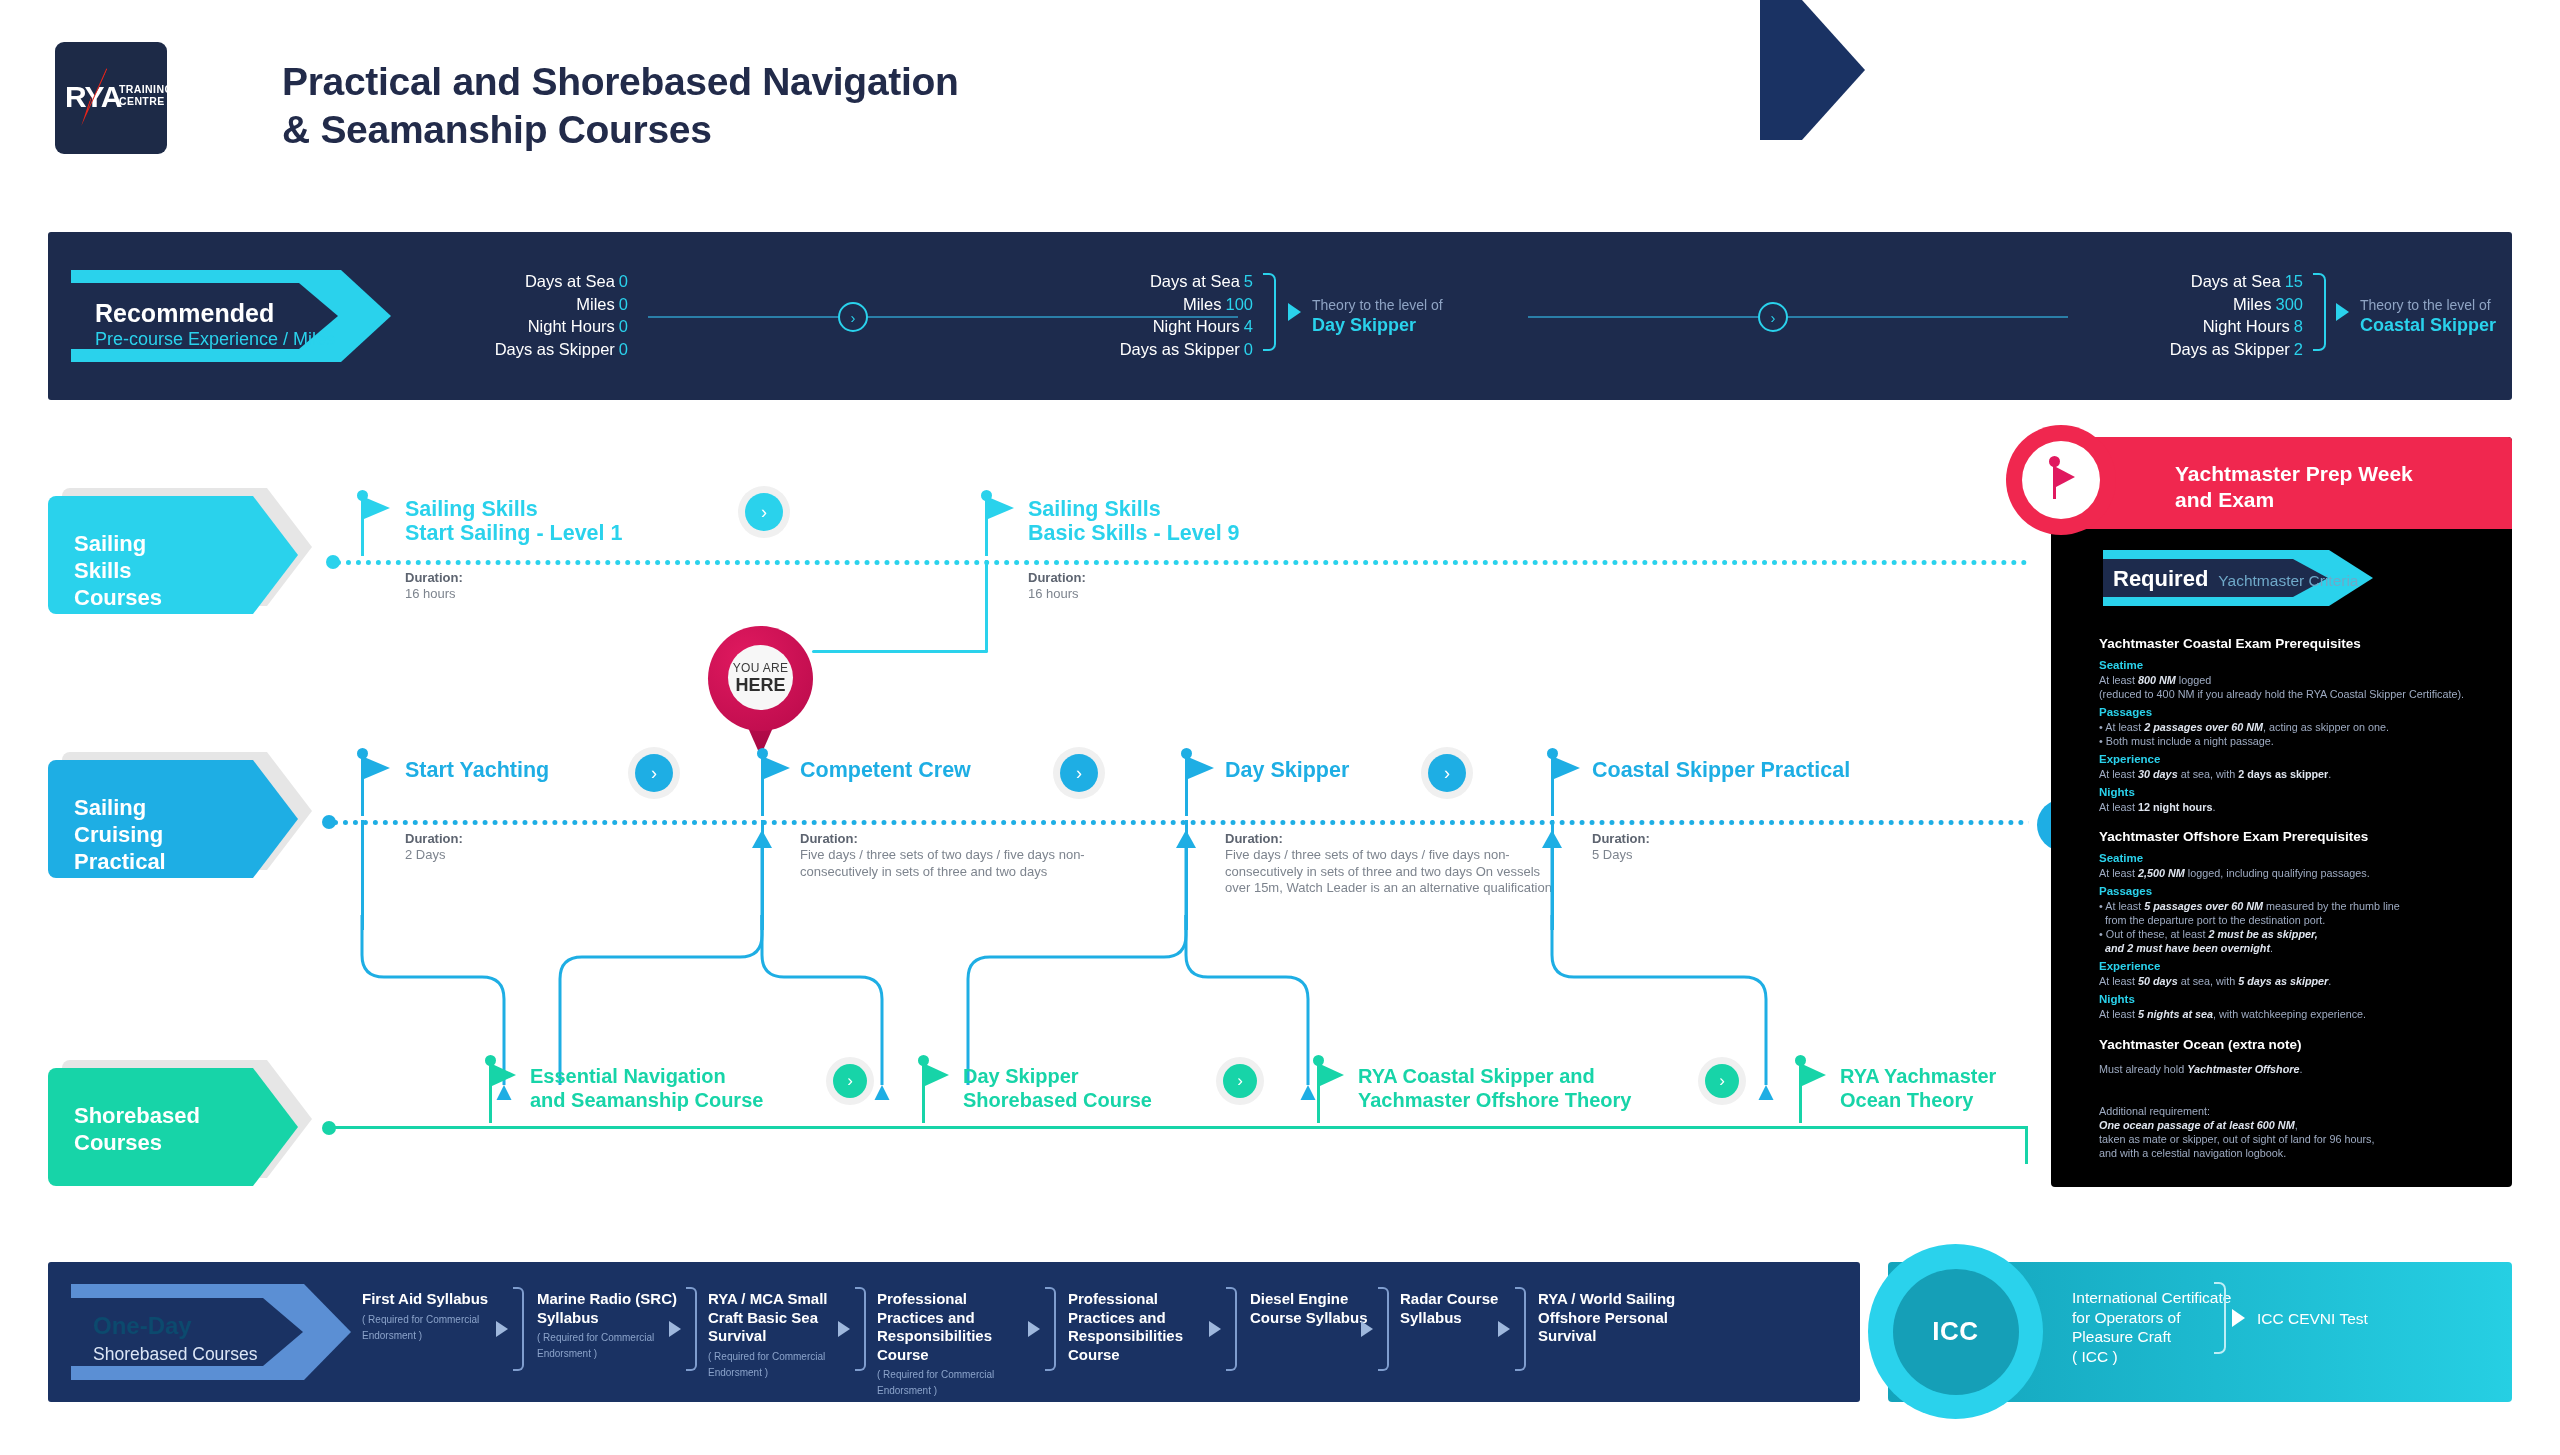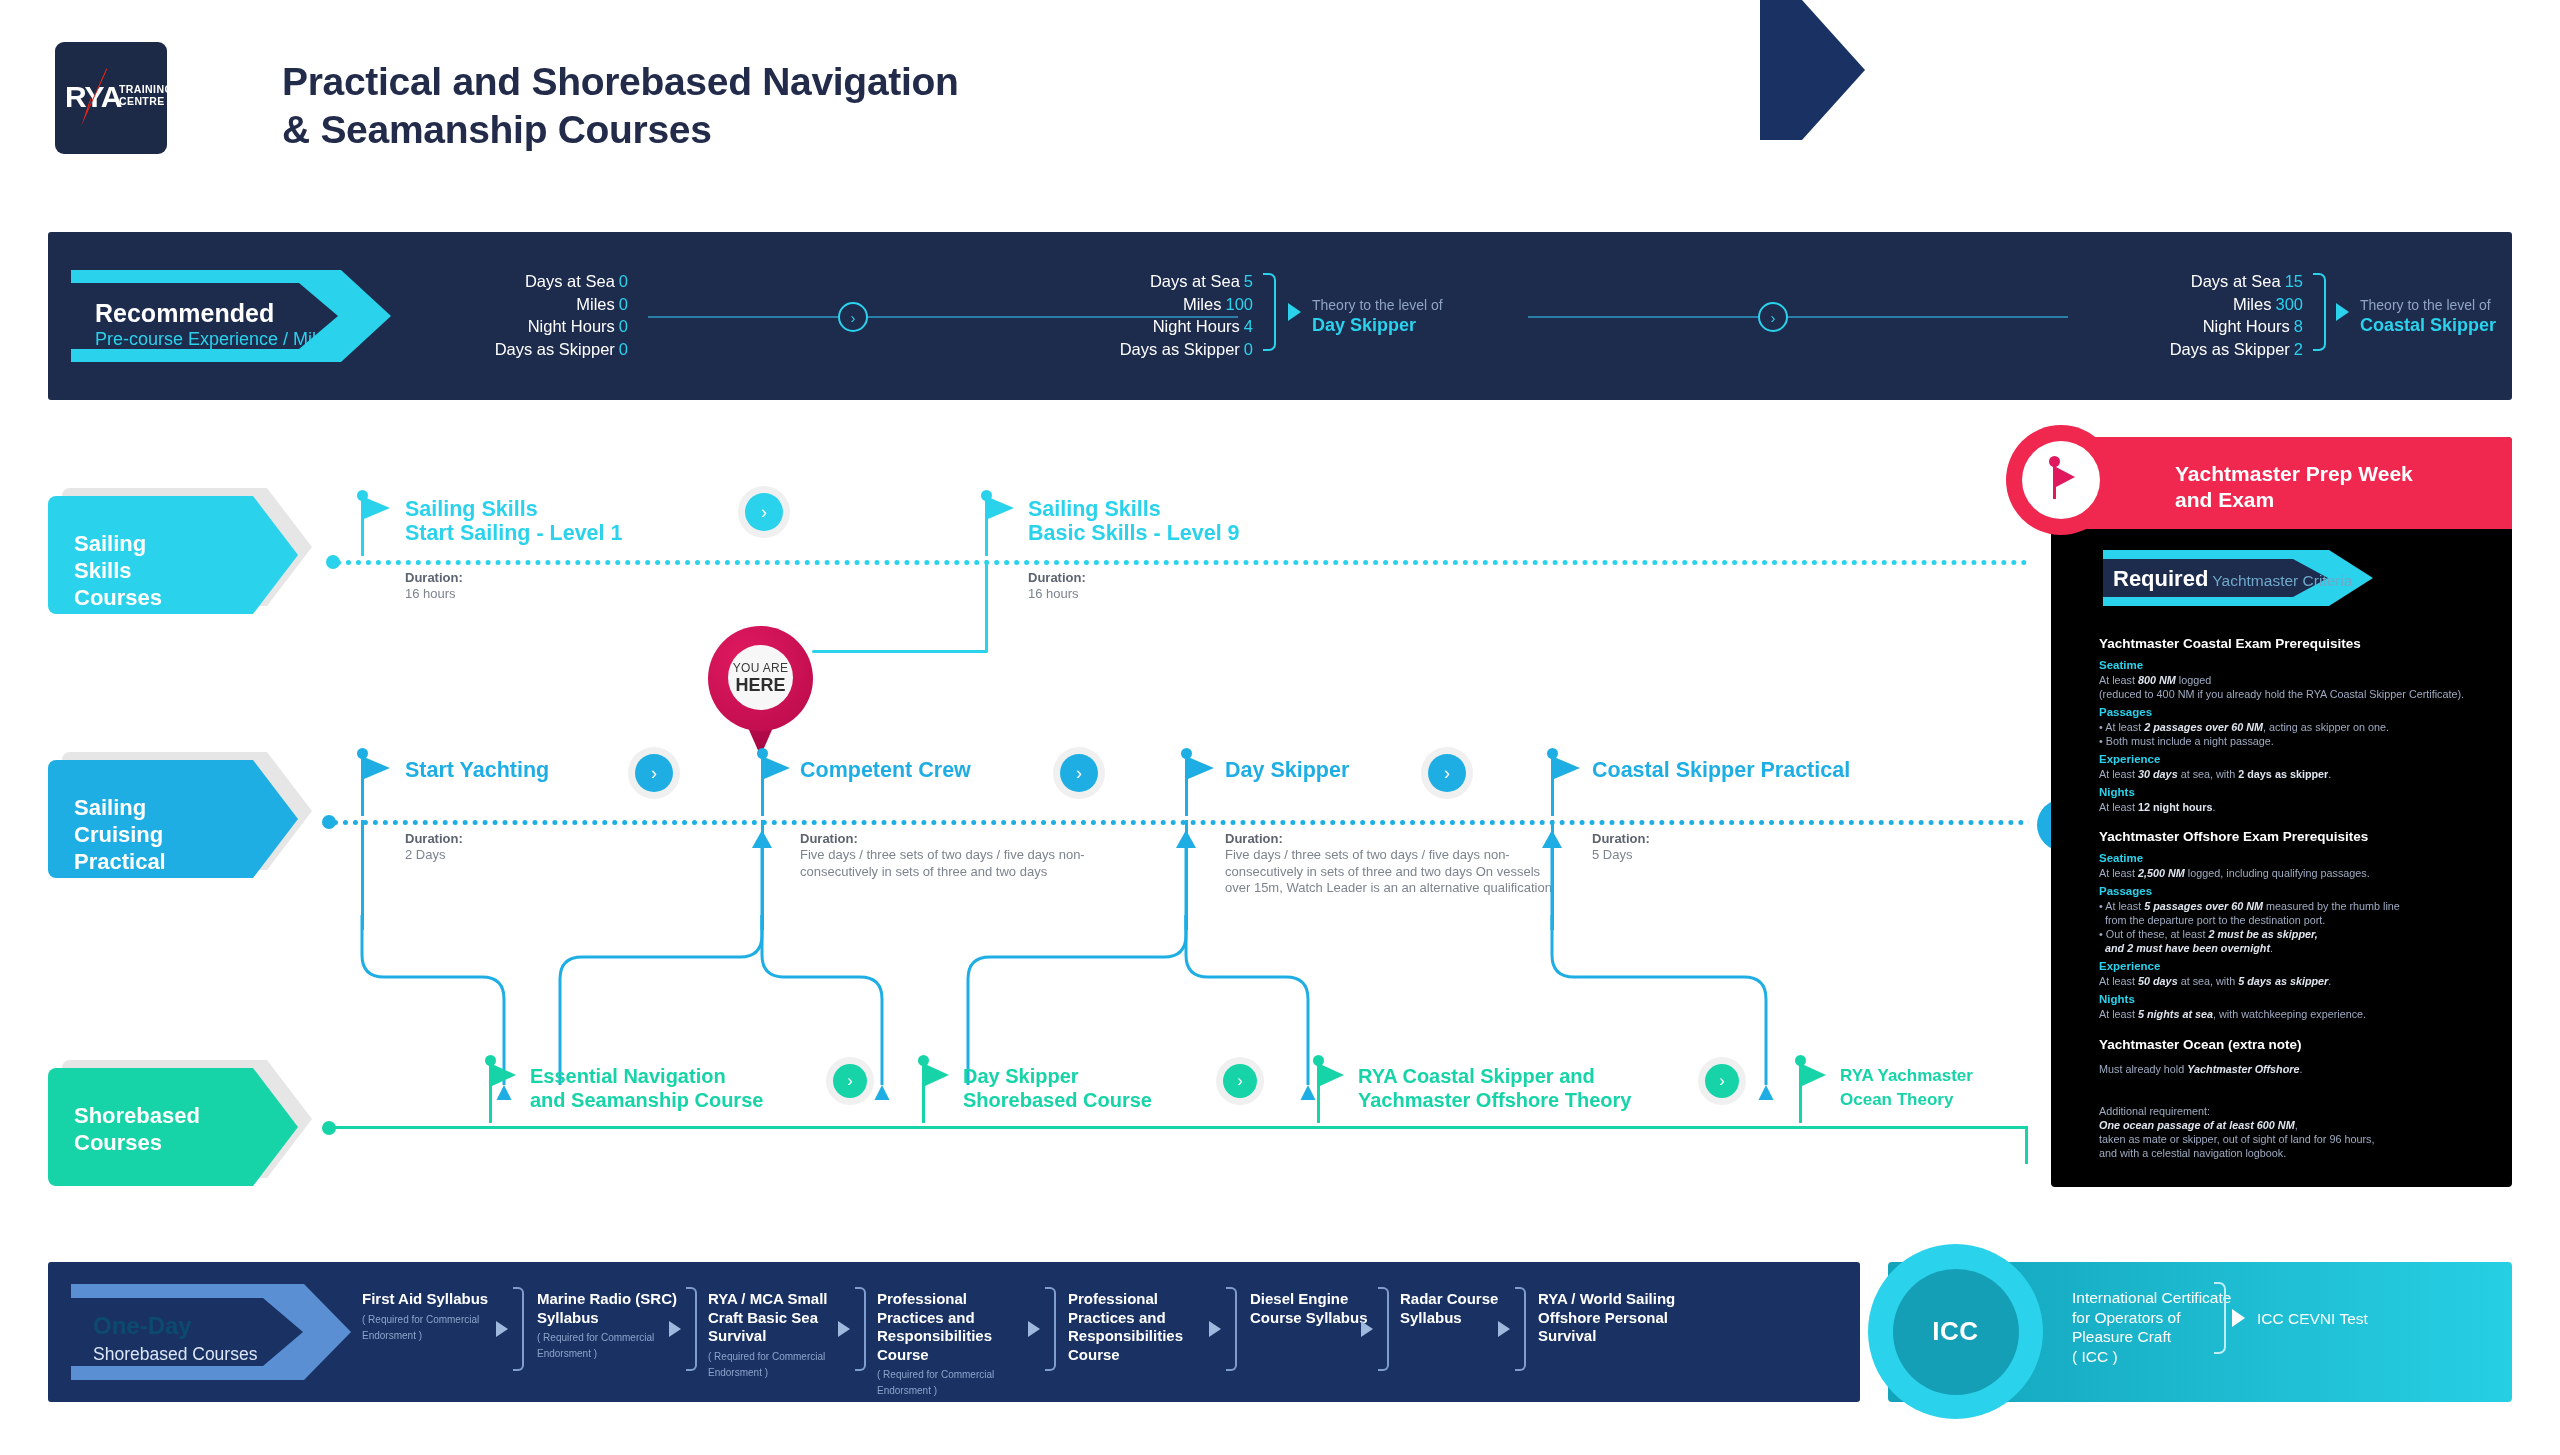--- a/index.html
+++ b/index.html
@@ -184,21 +184,21 @@
   .ym-flag-tri { position: absolute; left: 34px; top: 26px; width: 0; height: 0; border-top: 10px solid transparent; border-bottom: 10px solid transparent; border-left: 19px solid #e0195f; }
   .req-chev { position: absolute; left: 52px; top: 113px; width: 270px; height: 56px; }
   .req-chev .f {
     position: absolute; inset: 0; background: #2ad2ec;
     clip-path: polygon(0 0, 226px 0, 270px 50%, 226px 100%, 0 100%);
   }
   .req-chev .c {
     position: absolute; left: 0; top: 9px; width: 225px; height: 38px; background: #1d2b4d;
     clip-path: polygon(0 0, 190px 0, 225px 50%, 190px 100%, 0 100%);
   }
-  .req-txt { position: absolute; left: 10px; top: 16px; display: flex; align-items: baseline; gap: 4px; }
+  .req-txt { position: absolute; left: 10px; top: 16px; display: flex; align-items: baseline; gap: 10px; }
   .req-bold { color: #fff; font-size: 22px; font-weight: 600; }
   .req-light { color: #6fa9c9; font-size: 15.5px; }
   .ym-sec { position: absolute; left: 48px; width: 400px; }
   .ym-sec-title { color: #ffffff; font-size: 13.5px; font-weight: bold; line-height: 19px; margin-bottom: 5px; }
   .ym-cat { color: #2ad2ec; font-size: 11.5px; font-weight: 600; line-height: 15px; margin-top: 4px; }
   .ym-txt { color: #9eabc2; font-size: 10.8px; line-height: 14px; }
   .ym-txt b { color: #dfe5ef; font-style: italic; }
   .ym-txt .nb { color: #dfe5ef; font-style: normal; font-weight: bold; }
 
   
@@ -496,21 +496,21 @@
 <div class="flagtri" style="left:1320px; top:1064px; border-left:24px solid #17d4a8;"></div>
 <div class="course-title" style="left:1358px; top:1064px; color:#17d4a8; font-size:20px; line-height:24px;">
   <div>RYA Coastal Skipper and</div>
   <div>Yachmaster Offshore Theory</div>
 </div>
 <div class="chev-btn" style="left:1705px; top:1064px; width:34px; height:34px; background:#17d4a8; font-size:17px;">›</div>
 
 <div class="flagdot" style="left:1795px; top:1055px; background:#17d4a8;"></div>
 <div class="flagpole" style="left:1799px; top:1061px; height:62px; background:#17d4a8;"></div>
 <div class="flagtri" style="left:1802px; top:1064px; border-left:24px solid #17d4a8;"></div>
-<div class="course-title" style="left:1840px; top:1064px; color:#17d4a8; font-size:17px; line-height:24px;">
+<div class="course-title" style="left:1840px; top:1064px; color:#17d4a8; font-size:20px; line-height:24px;">
   <div>RYA Yachmaster</div>
   <div>Ocean Theory</div>
 </div>
 
 <div class="ym-panel">
   <div class="ym-header">
     <div class="ym-header-title">
       <div>Yachtmaster Prep Week</div>
       <div>and Exam</div>
     </div>

